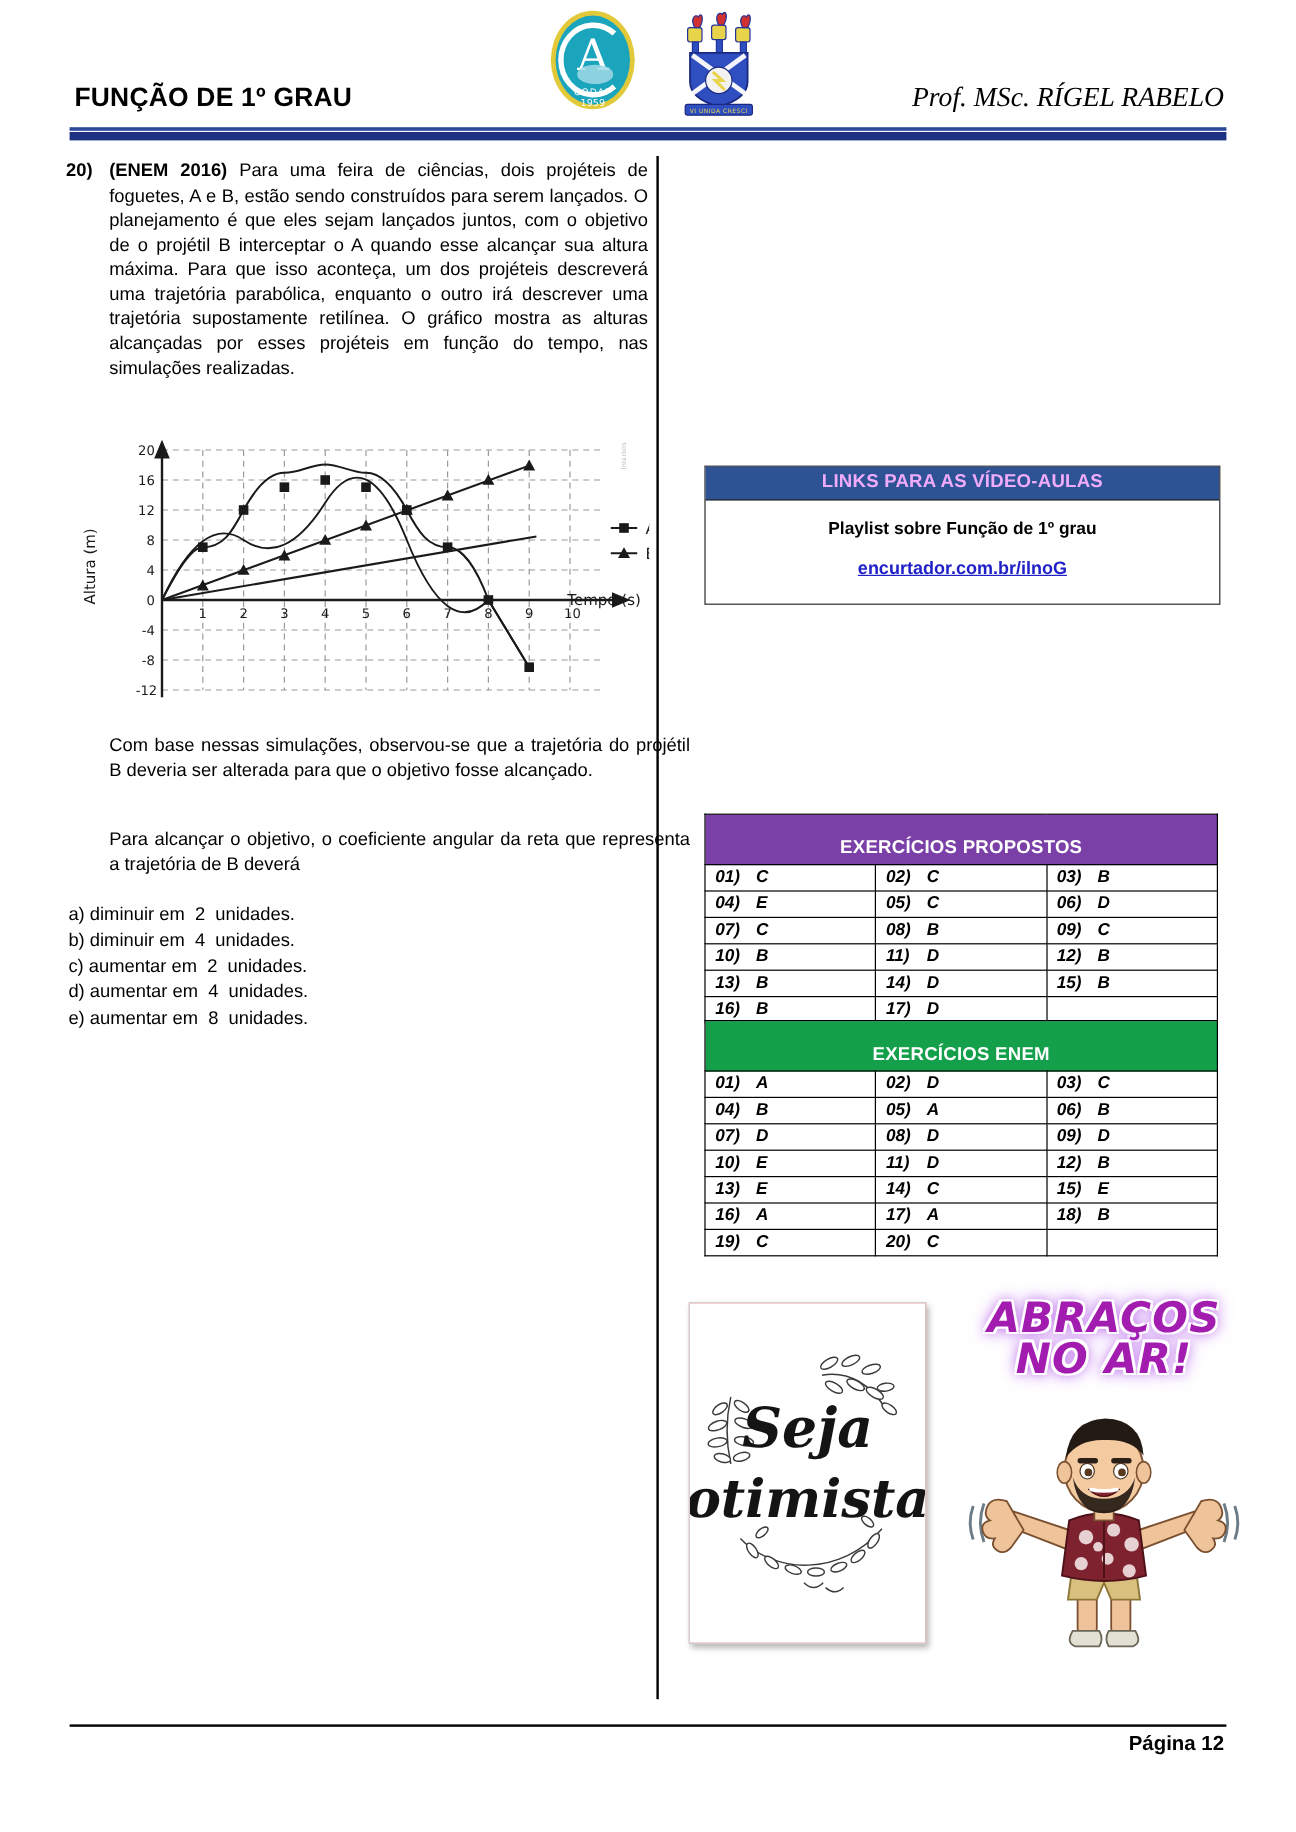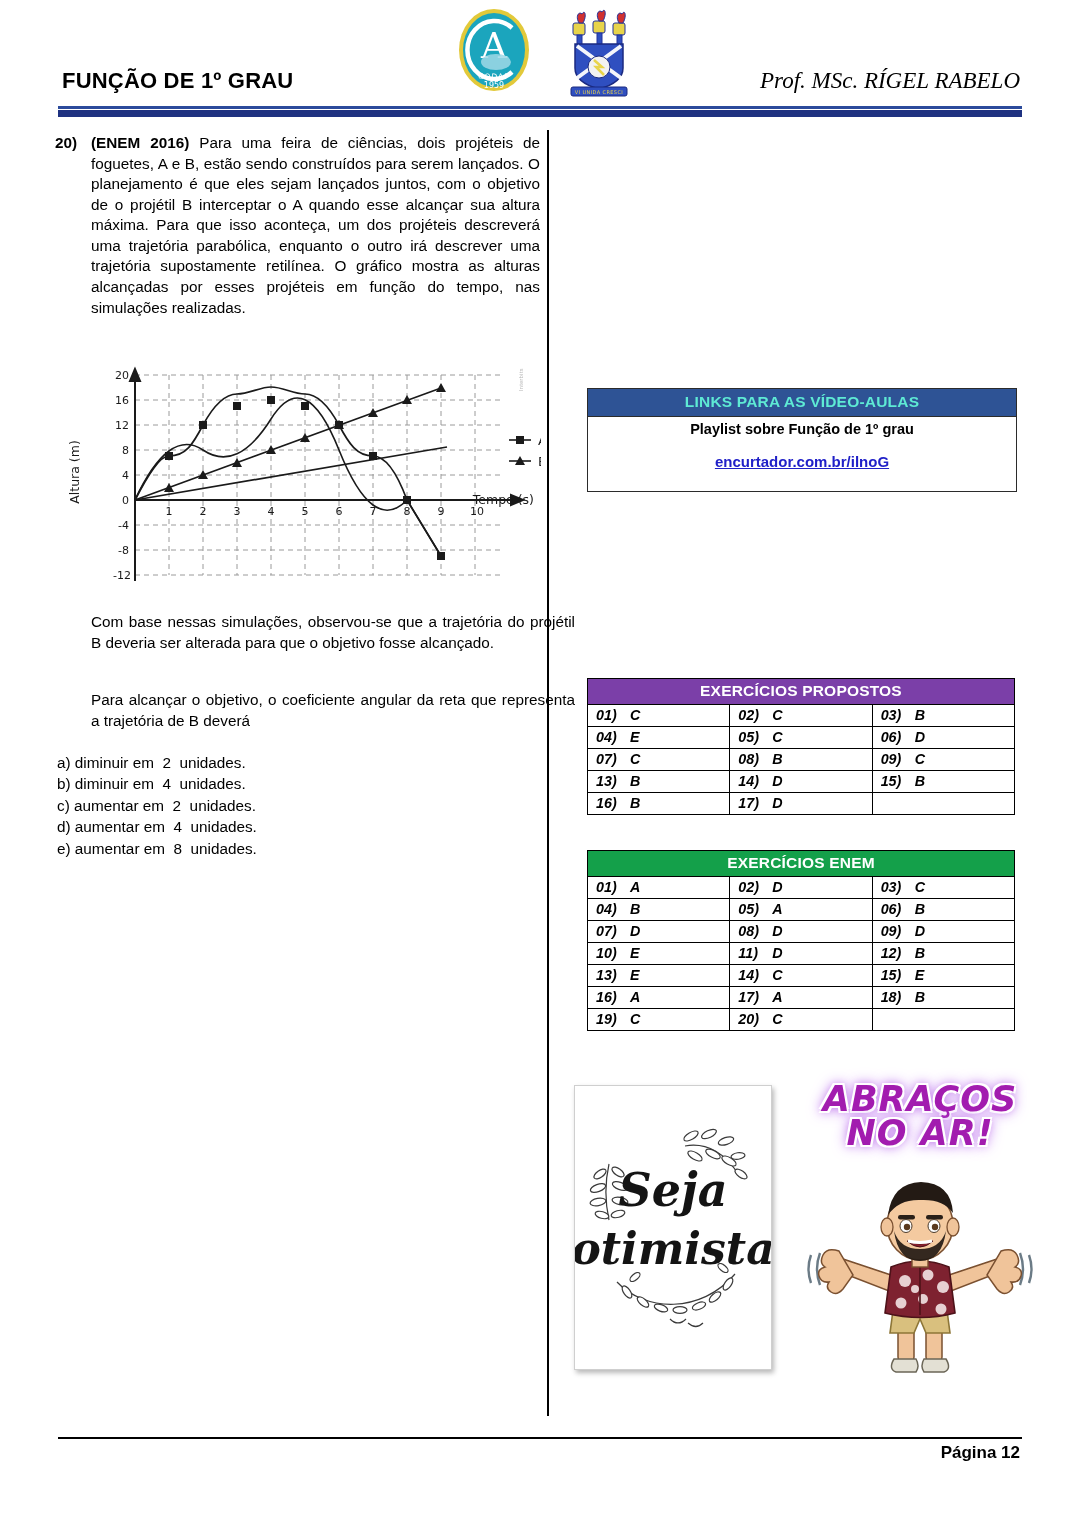--- a/index.html
+++ b/index.html
@@ -37,35 +37,35 @@
   
   #chart-figure{position:absolute;left:57px;top:357px;width:484px;height:237px;
                 background:#fff;}
   #chart-watermark{position:absolute;left:518px;top:368px;
        font-size:5.5px;color:#b8b8b8;letter-spacing:.4px;
        writing-mode:vertical-rl;transform:rotate(180deg);}
 
   
   #links-box{position:absolute;left:587px;top:388px;width:428px;
              border:1px solid #2b2b2b;background:#fff;}
-  #links-header{background:#2e5395;color:#5eead4;font-size:15.5px;font-weight:bold;
+  #links-header{background:#2e5395;color:#f0abfc;font-size:15.5px;font-weight:bold;
                 text-align:center;padding:4px 0 5px;letter-spacing:.2px;
                 border-bottom:1px solid #2b2b2b;}
-  #links-body{padding:4px 0 20px;text-align:center;}
+  #links-body{padding:16px 0 20px;text-align:center;}
   #playlist-label{font-size:14.5px;font-weight:bold;}
   #playlist-link{font-size:15px;font-weight:bold;color:#2020c8;
                  text-decoration:underline;display:inline-block;margin-top:16px;}
 
   
   .ans-table{position:absolute;width:428px;border-collapse:collapse;
              border:1.5px solid #000;background:#fff;}
   #table-propostos{left:587px;top:678px;}
   #table-enem{left:587px;top:850px;}
   .ans-table th{color:#fff;font-size:15.5px;font-weight:bold;text-align:center;
-                padding:3px 0 4px;letter-spacing:.2px;border:1px solid #000;}
+                padding:19px 0 4px;letter-spacing:.2px;border:1px solid #000;}
   #table-propostos th{background:#7b3fa8;}
   #table-enem th{background:#14a04a;}
   .ans-table td{border:1px solid #000;font-size:14.3px;font-weight:bold;
                 padding:2px 0 3px 8px;width:33.33%;height:16px;font-style:italic;}
   .ans-table td span.lbl{display:inline-block;min-width:34px;}
 
   
   #poster-otimista{position:absolute;left:574px;top:1085px;width:196px;height:283px;
        background:#fca5a5;border:1px solid #cfcfcf;
        box-shadow:2px 3px 5px rgba(0,0,0,.28);overflow:hidden;}
@@ -287,20 +287,25 @@
         <td><span class="lbl">04)</span><span>E</span></td>
         <td><span class="lbl">05)</span><span>C</span></td>
         <td><span class="lbl">06)</span><span>D</span></td>
       </tr>
       <tr>
         <td><span class="lbl">07)</span><span>C</span></td>
         <td><span class="lbl">08)</span><span>B</span></td>
         <td><span class="lbl">09)</span><span>C</span></td>
       </tr>
       <tr>
+        <td><span class="lbl">10)</span><span>B</span></td>
+        <td><span class="lbl">11)</span><span>D</span></td>
+        <td><span class="lbl">12)</span><span>B</span></td>
+      </tr>
+      <tr>
         <td><span class="lbl">13)</span><span>B</span></td>
         <td><span class="lbl">14)</span><span>D</span></td>
         <td><span class="lbl">15)</span><span>B</span></td>
       </tr>
       <tr>
         <td><span class="lbl">16)</span><span>B</span></td>
         <td><span class="lbl">17)</span><span>D</span></td>
         <td>&nbsp;</td>
       </tr>
     </tbody>

